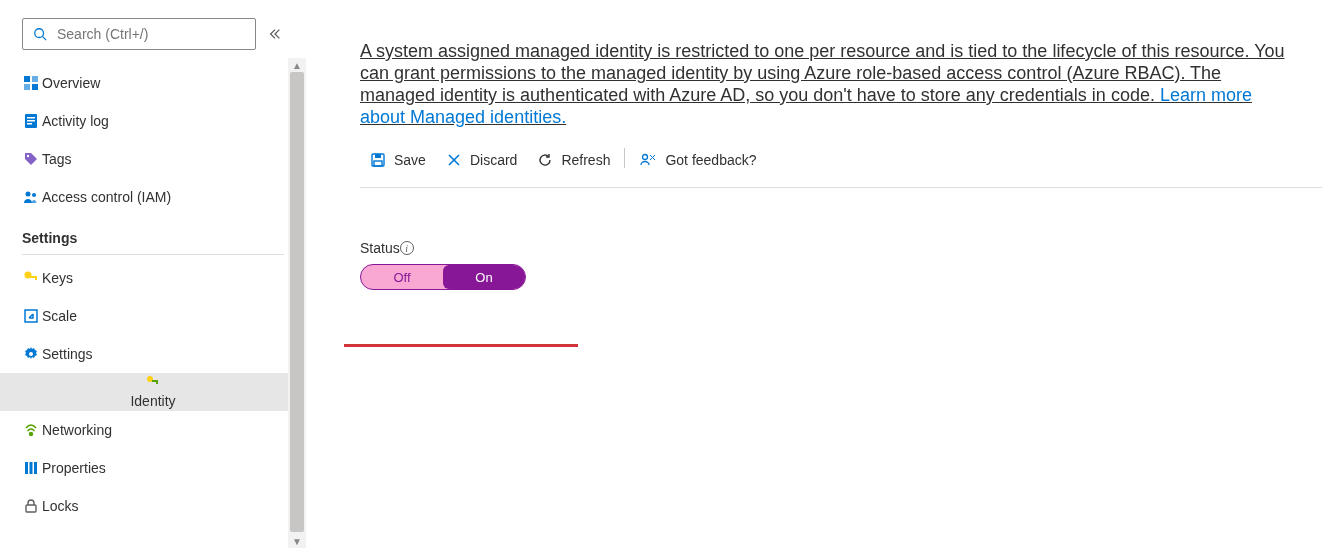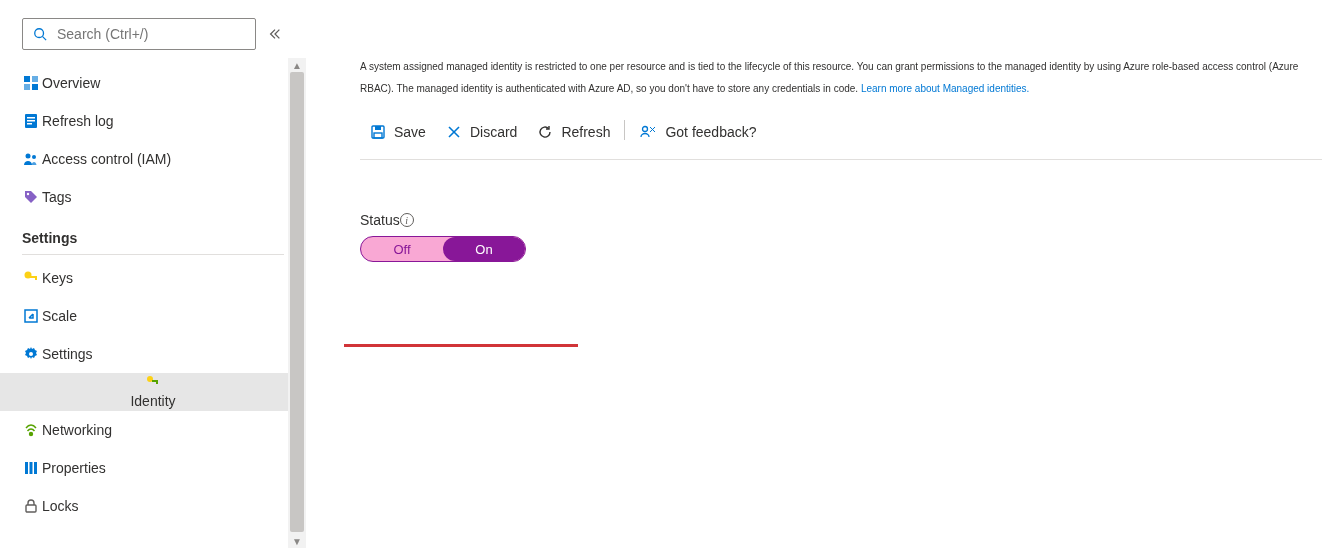--- a/index.html
+++ b/index.html
@@ -153,25 +153,26 @@
     color: var(--muted);
     border-bottom: 3px solid transparent;
   }
   .tab.active {
     color: var(--text);
     font-weight: 600;
     border-bottom-color: var(--azure-blue);
   }
 
   .description {
-    margin-top: 28px;
-    font-size: 10px;
+    margin-top: 12px;
+    font-size: 18px;
     line-height: 22px;
     color: var(--text);
     max-width: 940px;
+    text-decoration: underline;
   }
   .description a {
     color: var(--azure-blue);
     text-decoration: none;
   }
 
   .toolbar {
     margin-top: 20px;
     display: flex;
     align-items: flex-start;
@@ -233,21 +234,21 @@
     display: flex;
     align-items: center;
     justify-content: center;
     font-size: 13px;
     cursor: pointer;
   }
   .toggle-half.off { color: var(--purple); }
   .toggle-half.on {
     background: var(--purple);
     color: #fff;
-    border-radius: 12px;
+    border-radius: 6px;
   }
 
   .annotation {
     position: absolute;
     left: -16px;
     top: 316px;
     width: 234px;
     height: 3px;
     background: var(--red-annot);
   }
@@ -290,41 +291,41 @@
     </div>
     <div class="nav-item">
       <span class="nav-icon">
         <svg width="16" height="16" viewBox="0 0 16 16">
             <rect x="2" y="1" width="12" height="14" rx="1" fill="#0078d4"></rect>
             <rect x="4" y="4" width="8" height="1.5" fill="#fff"></rect>
             <rect x="4" y="7" width="8" height="1.5" fill="#fff"></rect>
             <rect x="4" y="10" width="5" height="1.5" fill="#fff"></rect>
           </svg>
       </span>
-      <span>Refresh log</span>
+      <span>Activity log</span>
+    </div>
+    <div class="nav-item">
+      <span class="nav-icon">
+        <svg width="16" height="16" viewBox="0 0 16 16">
+            <path d="M2 2h6l6 6-6 6-6-6z" fill="#8661c5"></path>
+            <circle cx="5" cy="5" r="1.2" fill="#fff"></circle>
+          </svg>
+      </span>
+      <span>Tags</span>
     </div>
     <div class="nav-item">
       <span class="nav-icon">
         <svg width="16" height="16" viewBox="0 0 16 16" fill="#0078d4">
             <circle cx="5" cy="5" r="2.5"></circle>
             <path d="M1 14c0-2.5 2-4 4-4s4 1.5 4 4z"></path>
             <circle cx="11" cy="6" r="2"></circle>
             <path d="M8.5 14c.3-2 1.4-3 2.5-3s2.2 1 2.5 3z" opacity=".7"></path>
           </svg>
       </span>
       <span>Access control (IAM)</span>
-    </div>
-    <div class="nav-item">
-      <span class="nav-icon">
-        <svg width="16" height="16" viewBox="0 0 16 16">
-            <path d="M2 2h6l6 6-6 6-6-6z" fill="#8661c5"></path>
-            <circle cx="5" cy="5" r="1.2" fill="#fff"></circle>
-          </svg>
-      </span>
-      <span>Tags</span>
     </div>
 
     <div class="nav-group-header">Settings</div>
     <div class="nav-divider"></div>
 
     <div class="nav-item">
       <span class="nav-icon">
         <svg width="16" height="16" viewBox="0 0 16 16" fill="#fcd116">
             <circle cx="5" cy="5" r="3.5"></circle>
             <rect x="7" y="6" width="7" height="2"></rect>

